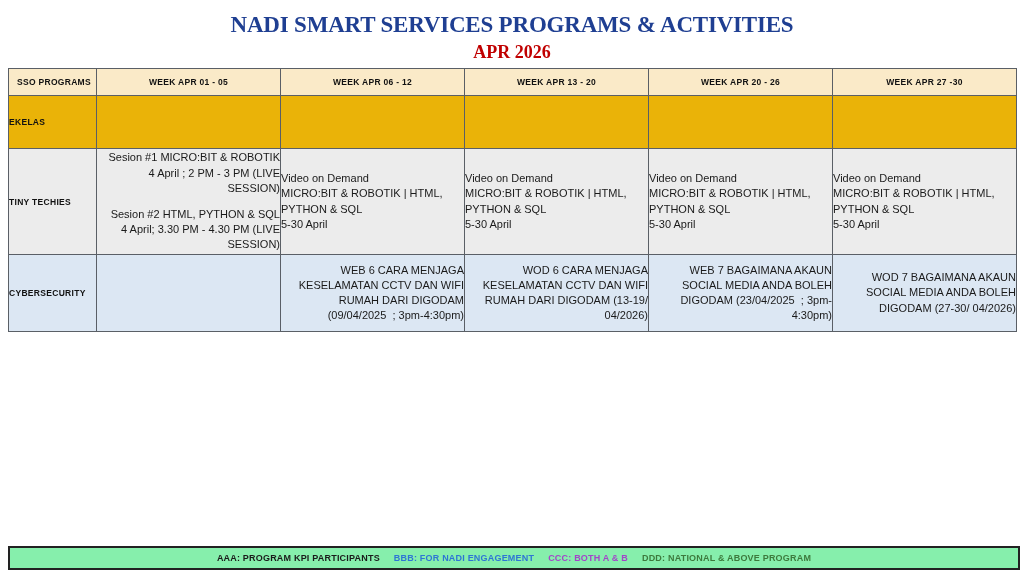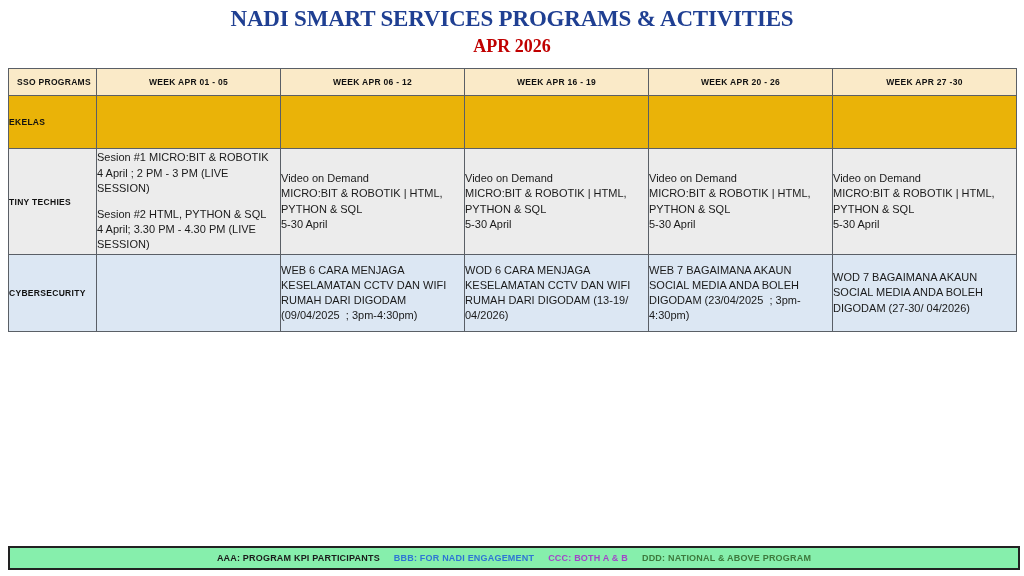--- a/index.html
+++ b/index.html
@@ -11,21 +11,21 @@
     width: 1024px;
     height: 576px;
     position: relative;
     font-family: "Liberation Sans", sans-serif;
     overflow: hidden;
   }
 
   
   .title-block {
     text-align: center;
-    padding-top: 6px;
+    padding-top: 12px;
   }
   .main-title {
     font-family: "Liberation Serif", serif;
     font-weight: bold;
     font-size: 23px;
     letter-spacing: -0.2px;
     color: #1f3f92;
     line-height: 1.15;
     white-space: nowrap;
   }
@@ -82,21 +82,21 @@
     padding-left: 8px;
     text-align: left;
   }
   td.cell {
     font-size: 11px;
     color: #1a1a1a;
     line-height: 1.38;
     padding: 7px 8px 7px 9px;
     vertical-align: top;
   }
-  td.cell.vcenter { vertical-align: middle; }
+  td.cell.vcenter { vertical-align: middle; text-align: right; }
 
   tr.row-ekelas > td { background: #eab308; height: 52px; }
   tr.row-tiny   > td { background: #ececec; height: 105px; }
   tr.row-cyber  > td { background: #dce7f3; height: 76px; }
 
   .cell-line { white-space: pre-wrap; }
   .cell-gap { height: 11px; }
 
   
   .legend-box {
@@ -141,21 +141,21 @@
       <col class="col-week">
       <col class="col-week">
       <col class="col-week">
       <col class="col-week">
     </colgroup>
     <thead>
       <tr>
         <th class="prog-head">SSO PROGRAMS</th>
         <th>WEEK APR  01 - 05</th>
         <th>WEEK APR  06 - 12</th>
-        <th>WEEK APR 16 - 19</th>
+        <th>WEEK APR 13 - 20</th>
         <th>WEEK APR  20 - 26</th>
         <th>WEEK APR 27 -30</th>
       </tr>
     </thead>
     <tbody>
       <tr class="row-ekelas">
         <td class="rowlabel">EKELAS</td>
         <td class="cell"></td>
         <td class="cell"></td>
         <td class="cell"></td>

